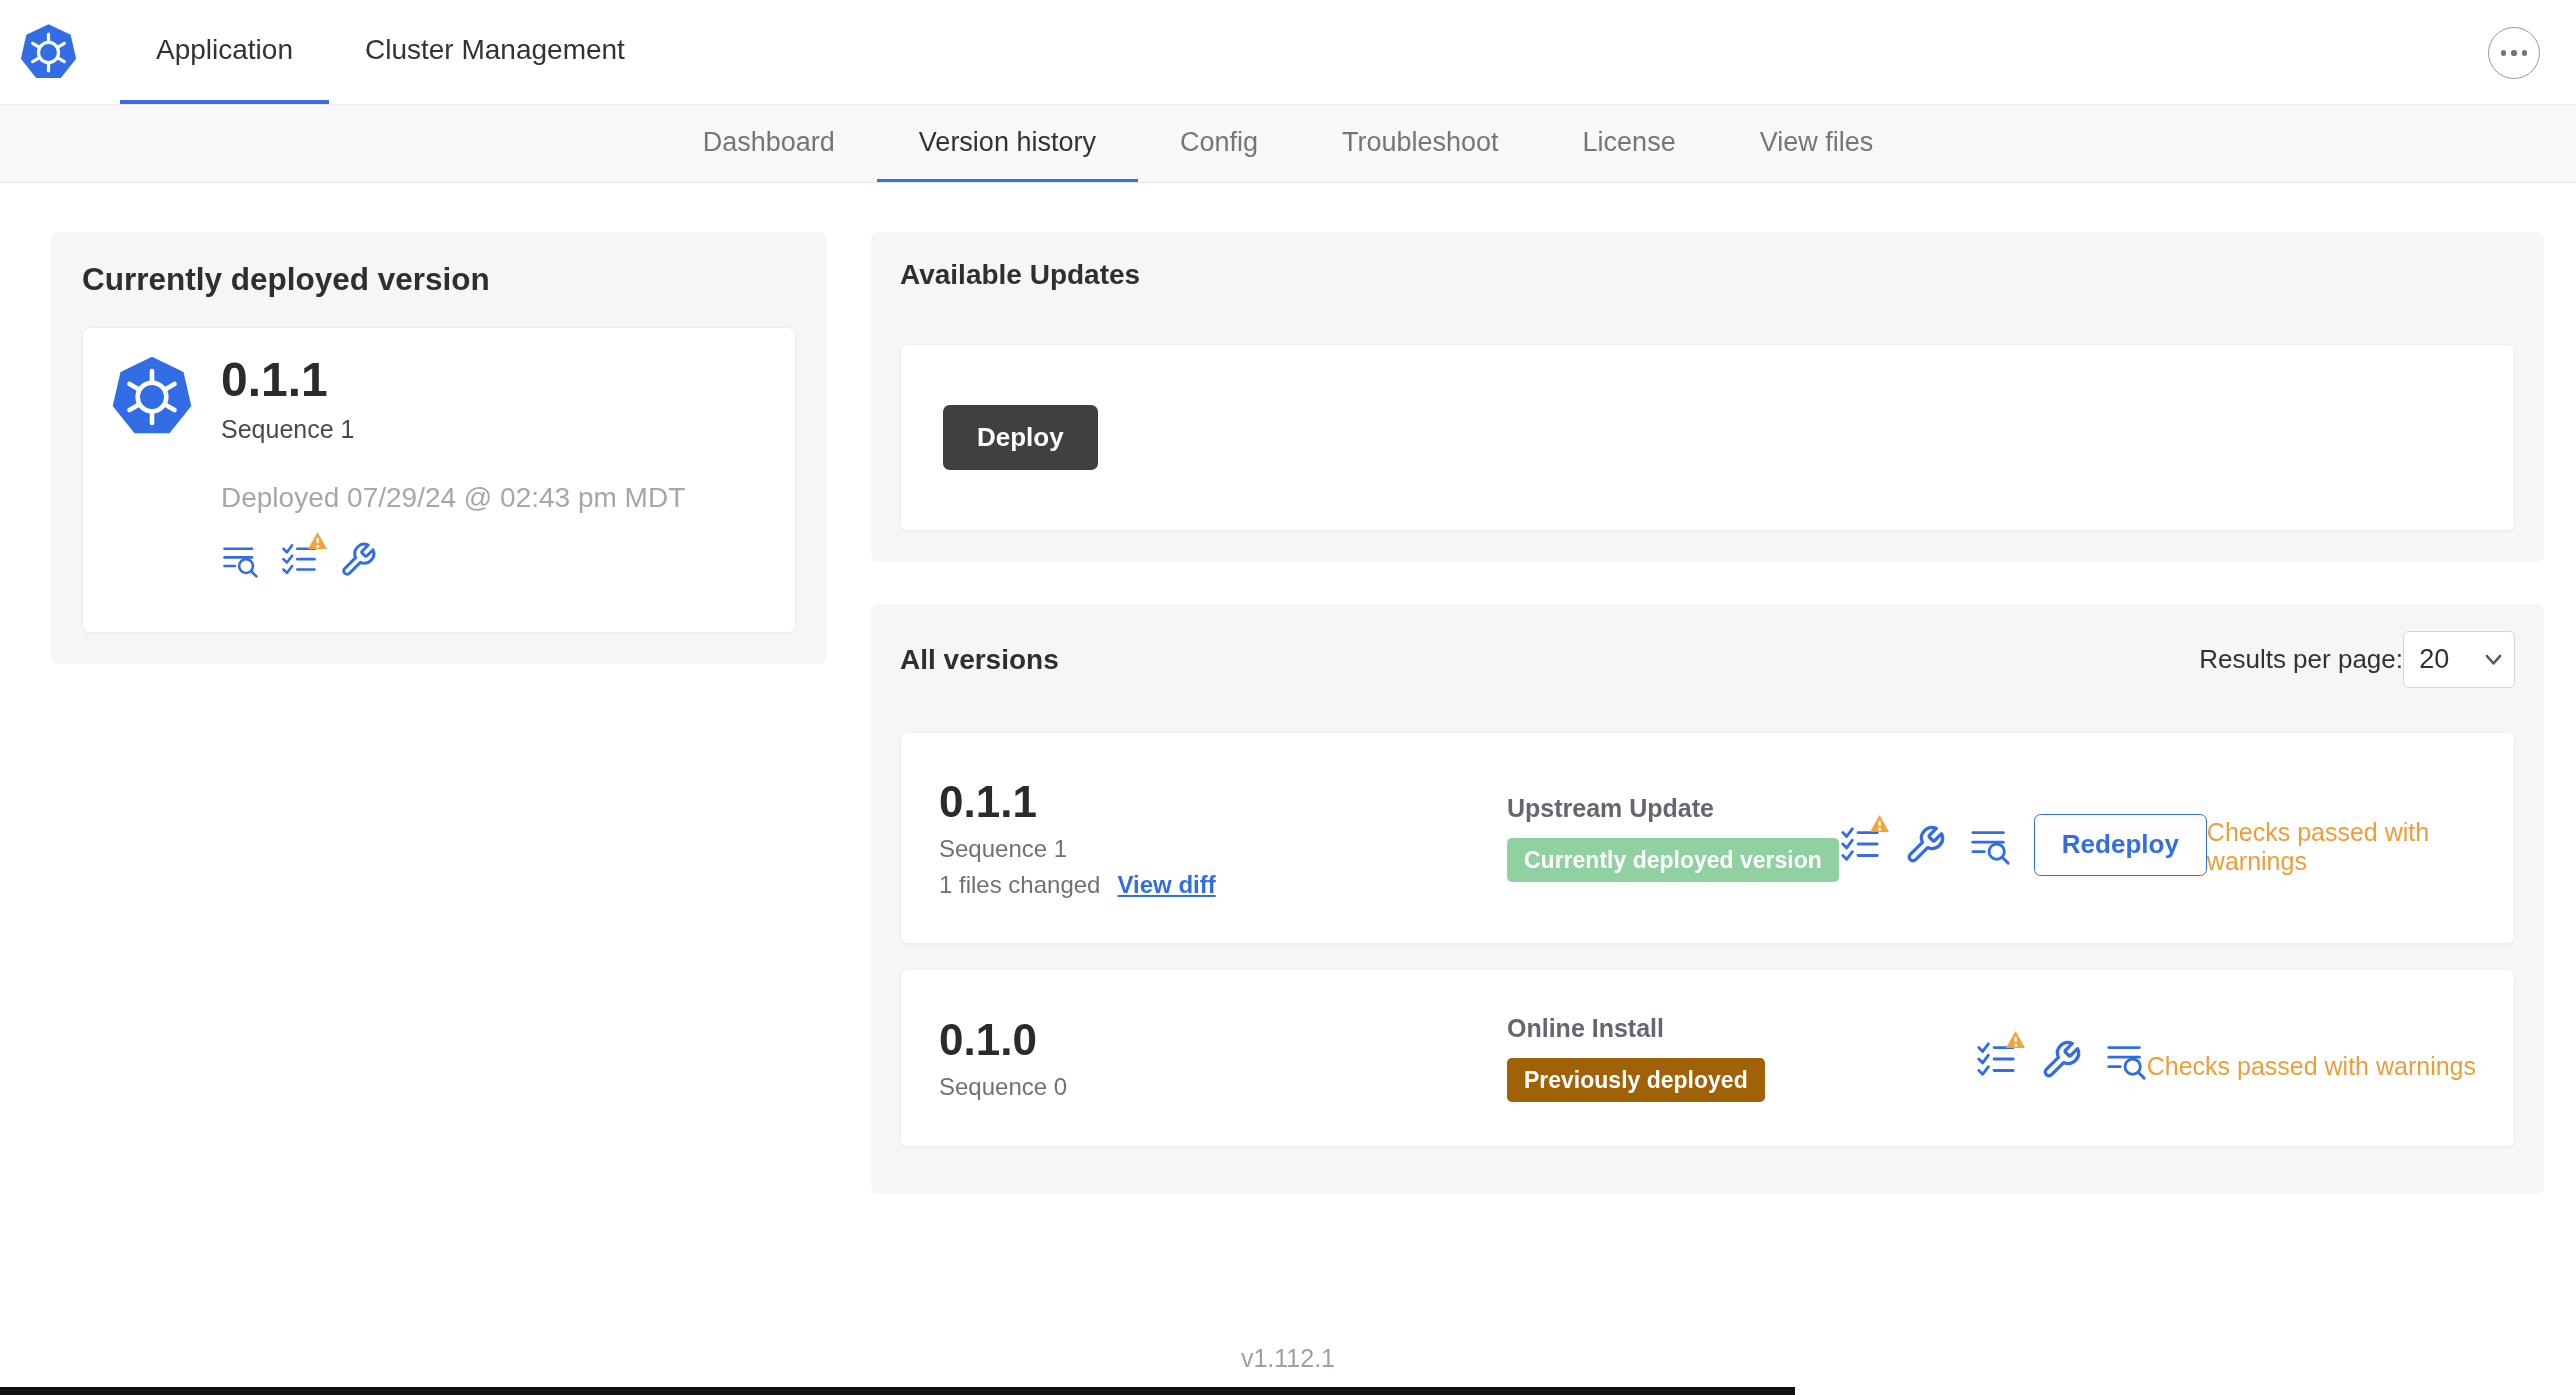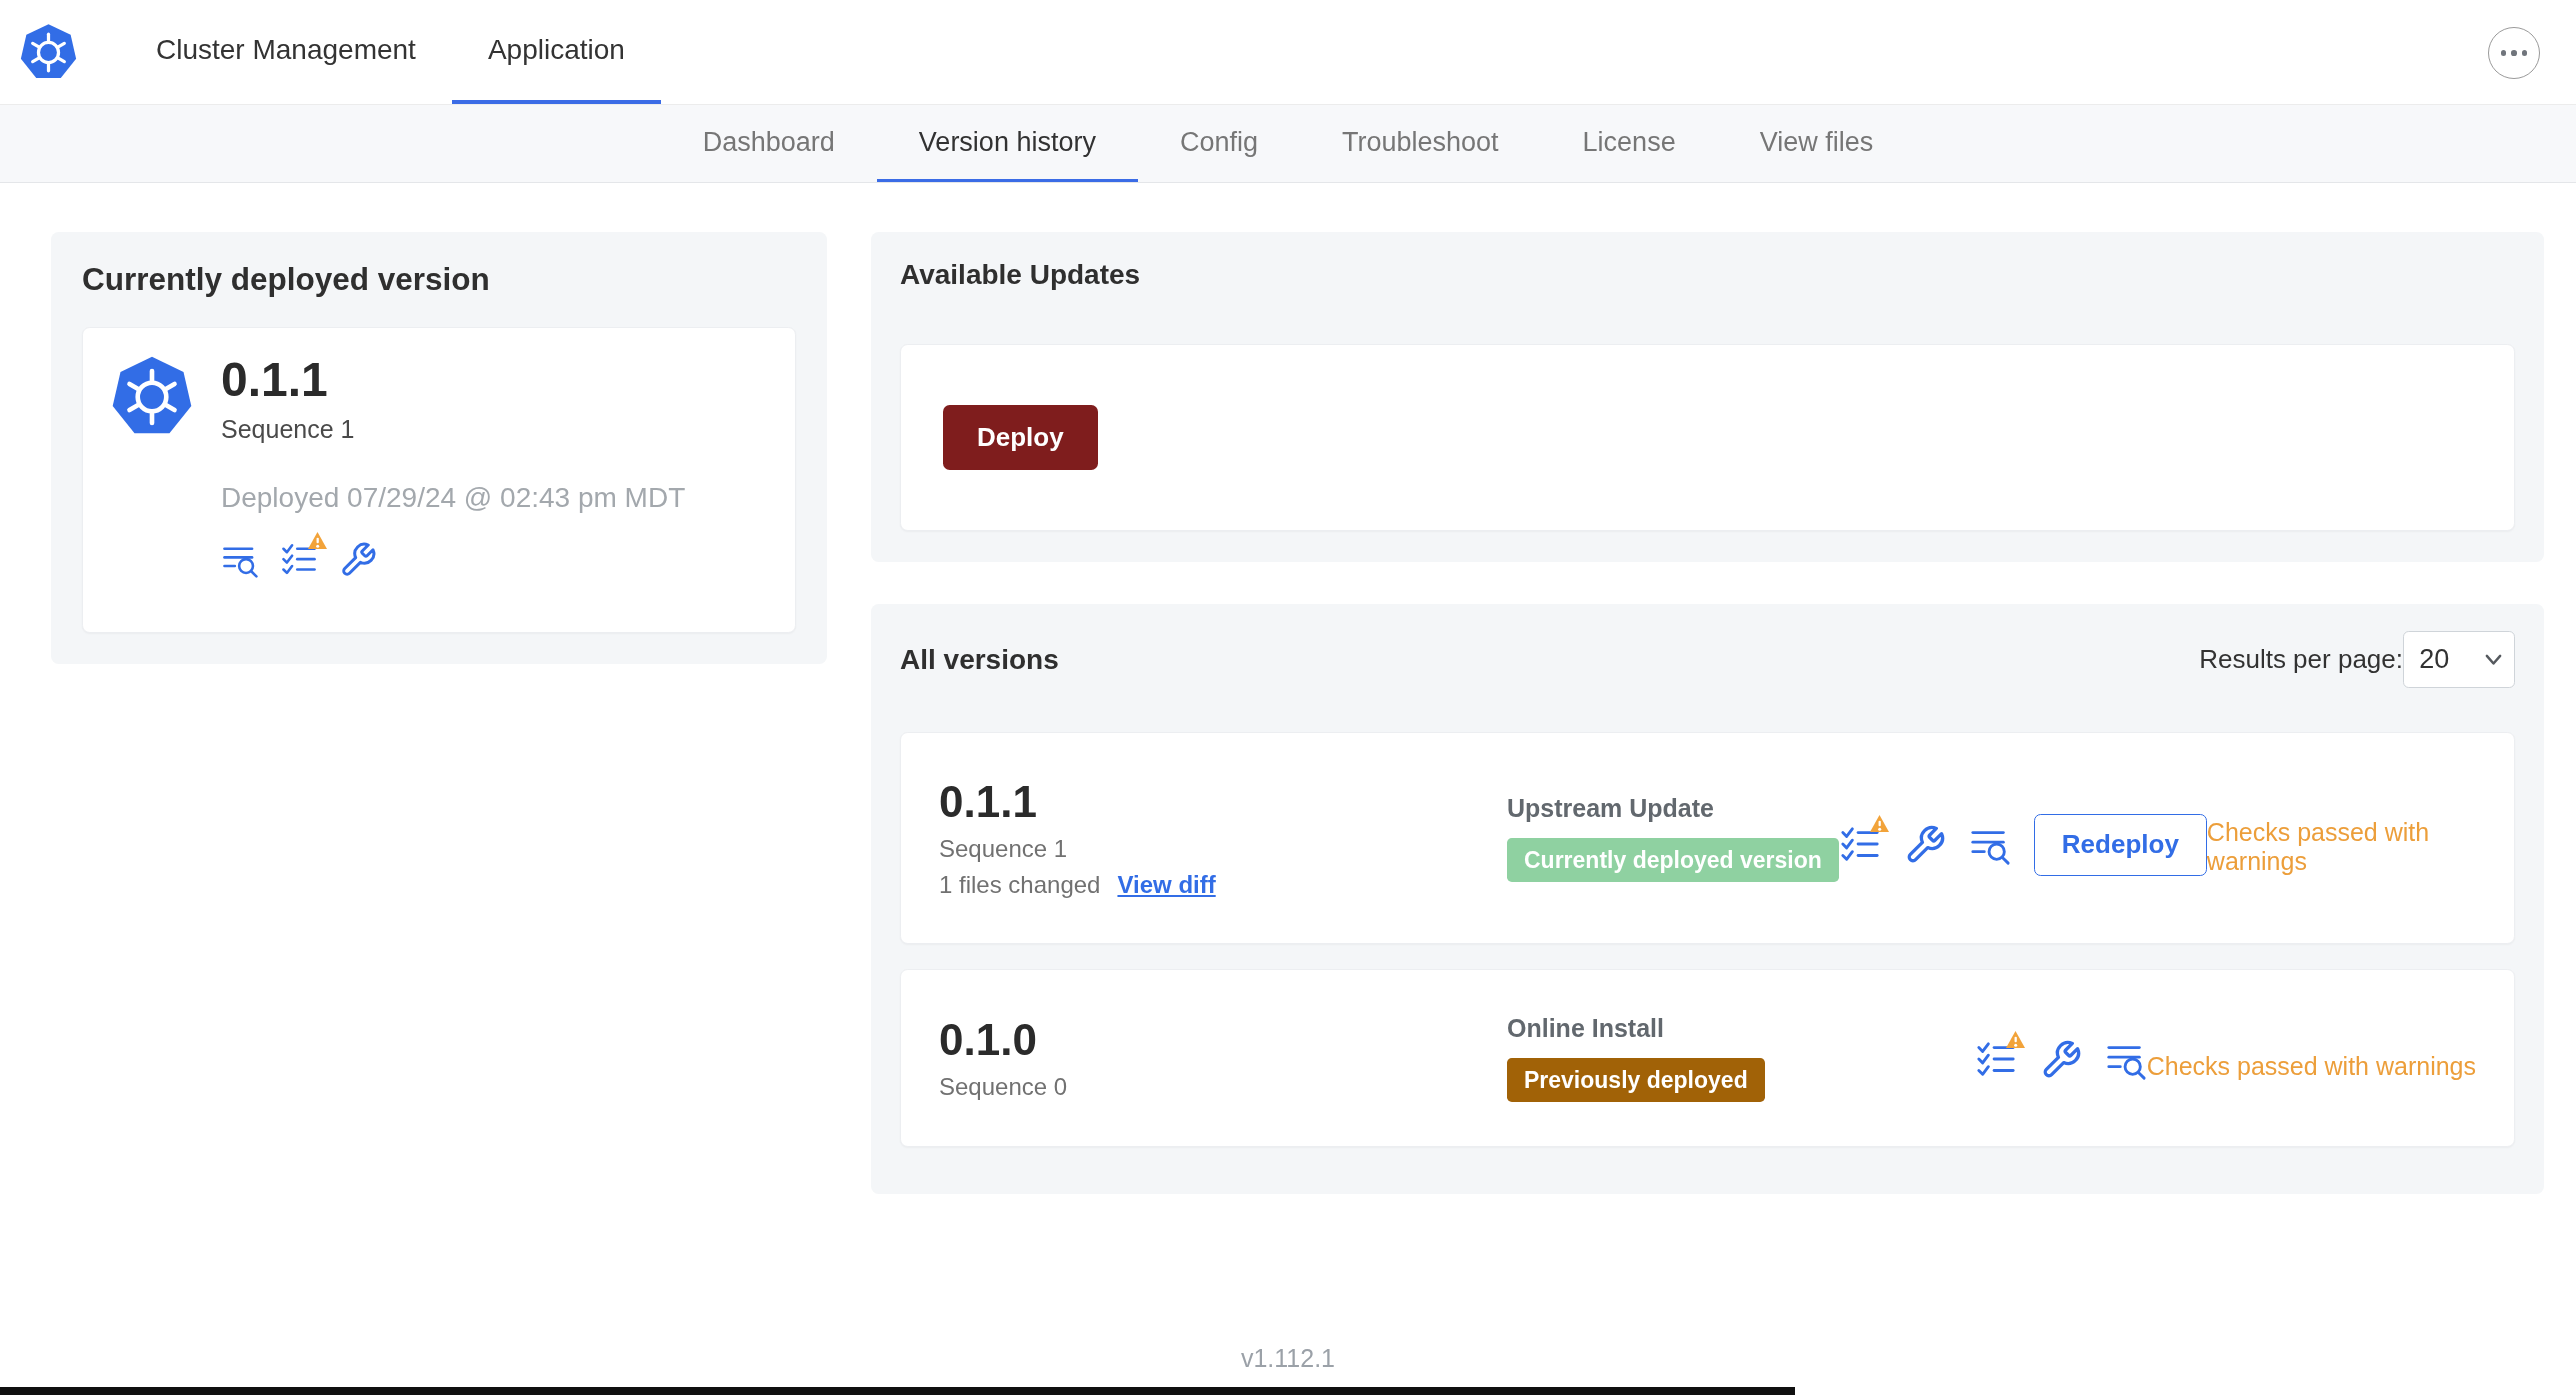--- a/index.html
+++ b/index.html
@@ -102,21 +102,21 @@
   .avail-card { left: 871px; top: 232px; width: 1673px; height: 330px; padding: 27px 29px; }
   .avail-card h2 { font-size: 28px; font-weight: 700; color: #2f2f2f; margin-bottom: 53px; }
   .avail-inner {
     height: 187px; padding: 0 42px;
     display: flex; align-items: center; justify-content: space-between;
   }
   .avail-left .ver { font-size: 46px; font-weight: 700; color: #2b2b2b; margin-bottom: 13.4px; }
   .released { font-size: 25px; color: #8b9096; }
   .released b { color: #4a4a4a; font-weight: 700; }
   .btn-primary {
-    background: #7f1d1d; color: #fff;
+    background: #404040; color: #fff;
     font-size: 26px; font-weight: 600;
     padding: 17px 34px;
     border: none; border-radius: 6.7px;
     cursor: pointer;
     font-family: inherit;
   }
   .btn-secondary {
     background: #fff; color: #326DE6;
     font-size: 26px; font-weight: 600;
     padding: 14.3px 27px;
@@ -181,25 +181,25 @@
         <line x1="50" y1="31" x2="50" y2="19"></line>
         <line x1="66.5" y1="40.5" x2="76.8" y2="34.5"></line>
         <line x1="66.5" y1="59.5" x2="76.8" y2="65.5"></line>
         <line x1="50" y1="69" x2="50" y2="81"></line>
         <line x1="33.5" y1="59.5" x2="23.2" y2="65.5"></line>
         <line x1="33.5" y1="40.5" x2="23.2" y2="34.5"></line>
       </g>
     </svg>
   </div>
   <nav class="htabs">
+    <div class="htab active">
+      <span>Application</span>
+    </div>
     <div class="htab">
       <span>Cluster Management</span>
-    </div>
-    <div class="htab active">
-      <span>Application</span>
     </div>
   </nav>
   <button class="overflow-btn">
     <i></i>
       <i></i>
       <i></i>
   </button>
 </header>
 
 <nav class="subnav">

